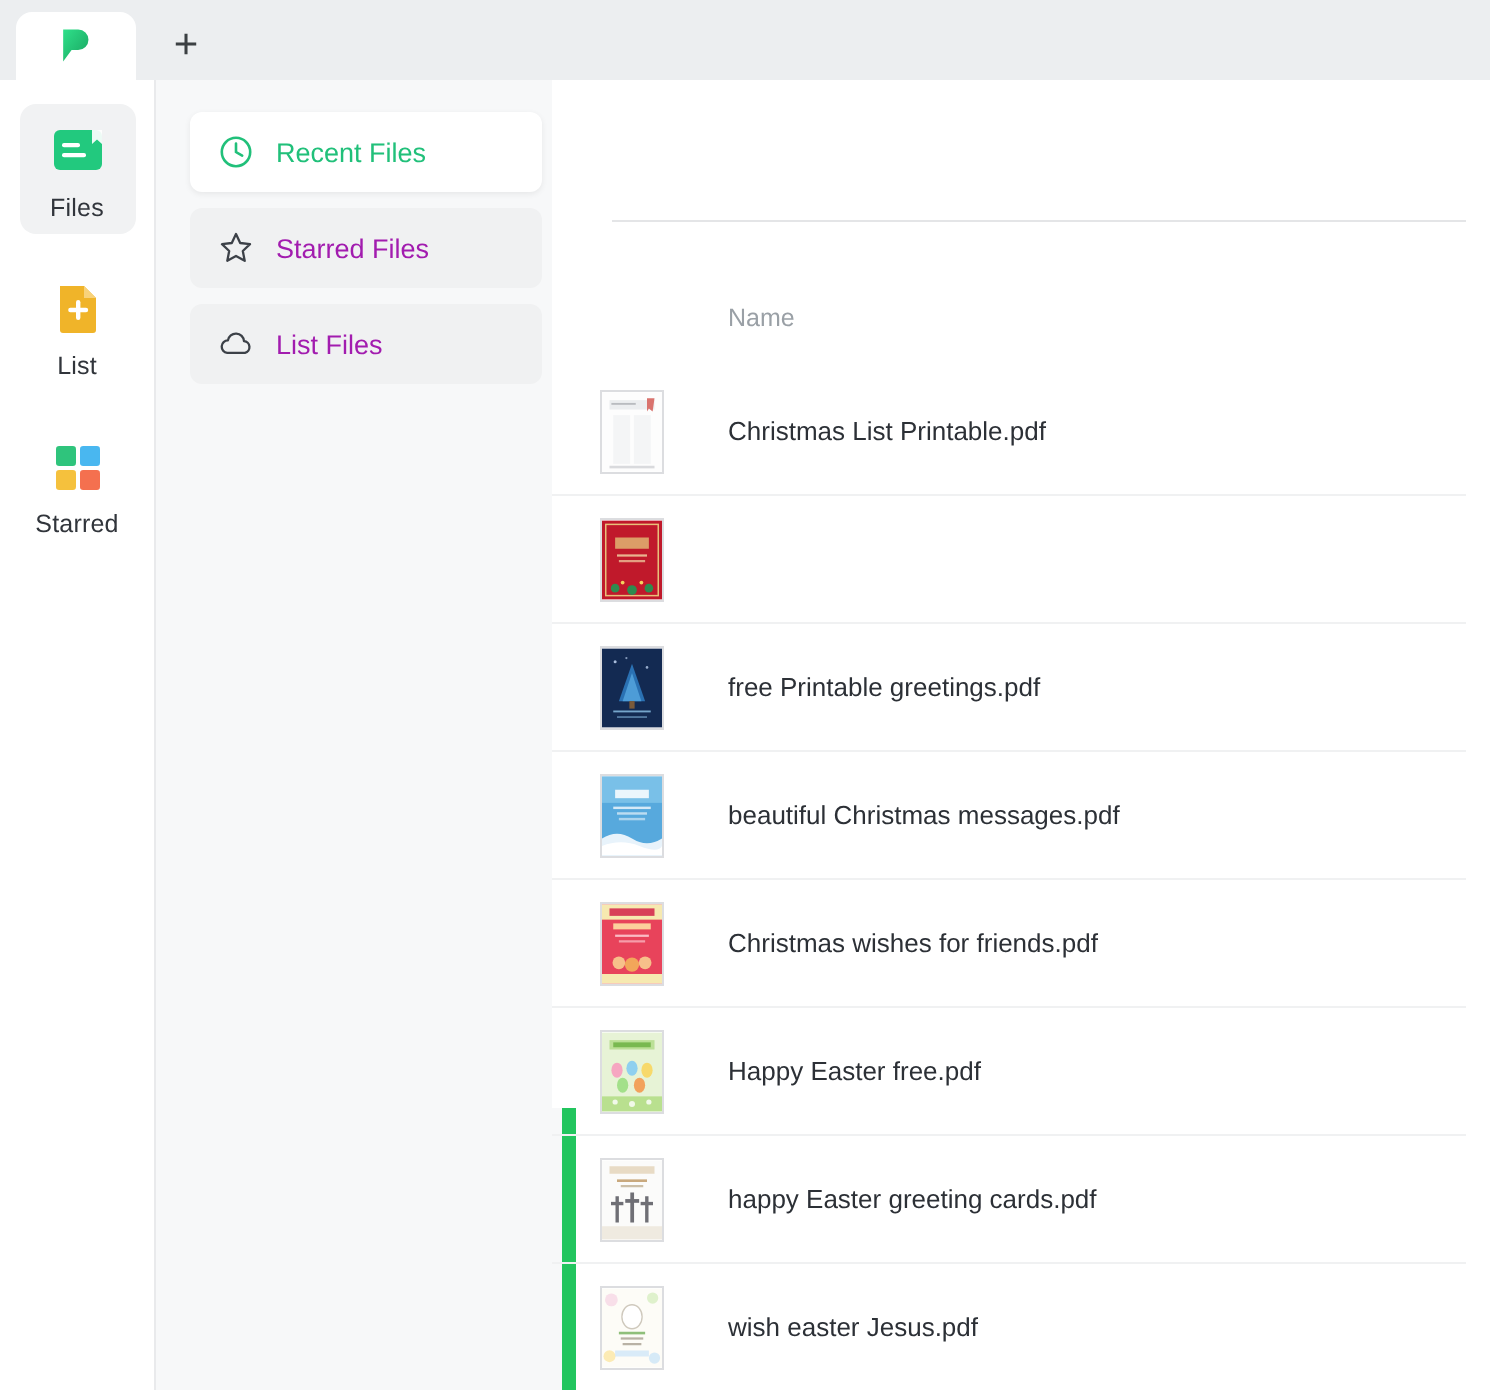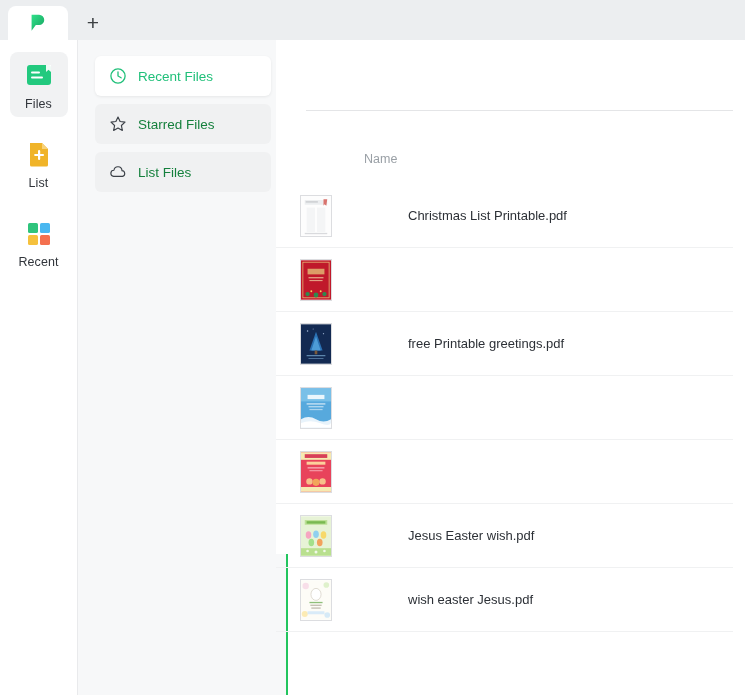--- a/index.html
+++ b/index.html
@@ -63,41 +63,41 @@
   .rail-icon { width: 30px; height: 30px; margin-bottom: 7px; }
   .rail-label {
     font-size: 12.5px; color: #31353b; letter-spacing: .1px;
   }
 
   
   .navpanel {
     position: absolute; top: 0; left: 78px;
     width: 210px; height: 655px;
     background: #f7f8f9;
-    border-right: 2px solid #22c55e;
+    border-right: 7px solid #22c55e;
     padding: 16px 17px 0 17px;
   }
   .nav-item {
     height: 40px; width: 176px;
     margin-bottom: 8px;
     border-radius: 6px;
     background: #f0f1f2;
     display: flex; align-items: center;
     padding-left: 14px;
     cursor: pointer;
   }
   .nav-item.active {
     background: #ffffff;
     box-shadow: 0 1px 3px rgba(0,0,0,.07);
   }
   .nav-icon {
     width: 18px; height: 18px; margin-right: 11px;
     flex: 0 0 18px;
   }
-  .nav-label { font-size: 13.5px; color: #15803d; }
+  .nav-label { font-size: 13.5px; color: #a21caf; }
   .nav-item.active .nav-label { color: #21c07a; }
 
   
   .main {
     position: absolute; top: 0; left: 276px;
     width: 457px; height: 514px;
     background: #ffffff;
   }
   .main-rule {
     position: absolute; top: 70px; left: 30px;
@@ -122,21 +122,21 @@
     margin-left: 22px; margin-right: 30px;
     flex: 0 0 36px;
     display: flex; align-items: center; justify-content: center;
   }
   .thumb {
     width: 32px; height: 42px;
     border: 1px solid #dcdde0;
     background: #ffffff;
     display: block;
   }
-  .fname { font-size: 13px; color: #2c3036; white-space: nowrap; margin-left: 44px; }
+  .fname { font-size: 13px; color: #2c3036; white-space: nowrap; }
 </style>
 </head>
 <body>
 
 <div class="tabbar">
   <div class="tab">
     <span class="tab-logo">
       <svg viewBox="0 0 24 24" width="22" height="22">
         <defs>
           <linearGradient id="lg" x1="0" y1="0" x2="1" y2="1">
@@ -181,21 +181,21 @@
 
     <div class="rail-item">
       <span class="rail-icon">
         <svg viewBox="0 0 30 30" width="30" height="30">
           <rect x="4" y="5" width="10" height="10" rx="1.6" fill="#2fc47c"></rect>
           <rect x="16" y="5" width="10" height="10" rx="1.6" fill="#49b7f0"></rect>
           <rect x="4" y="17" width="10" height="10" rx="1.6" fill="#f5c13d"></rect>
           <rect x="16" y="17" width="10" height="10" rx="1.6" fill="#f4704f"></rect>
         </svg>
       </span>
-      <span class="rail-label">Recent</span>
+      <span class="rail-label">Starred</span>
     </div>
   </div>
 
   <div class="navpanel">
 
     <div class="nav-item active">
       <span class="nav-icon">
         <svg viewBox="0 0 18 18" width="18" height="18">
           <circle cx="9" cy="9" r="7.1" fill="none" stroke="#21c07a" stroke-width="1.3"></circle>
           <path d="M9 4.8 V9 L12.1 10.8" fill="none" stroke="#21c07a" stroke-width="1.3" stroke-linecap="round"></path>
@@ -284,59 +284,81 @@
             <rect width="32" height="42" fill="#57a9dd"></rect>
             <rect y="0" width="32" height="14" fill="#79c0e8"></rect>
             <rect x="7" y="7" width="18" height="4.5" fill="#ffffff" opacity=".85"></rect>
             <rect x="6" y="16" width="20" height="1.3" fill="#ffffff" opacity=".75"></rect>
             <rect x="8" y="19" width="16" height="1.3" fill="#ffffff" opacity=".6"></rect>
             <rect x="9" y="22" width="14" height="1.3" fill="#ffffff" opacity=".5"></rect>
             <path d="M0 33 Q8 28 16 33 T32 33 V42 H0 Z" fill="#e8f3fb"></path>
             <path d="M0 37 Q10 33 20 37 T32 37 V42 H0 Z" fill="#ffffff"></path>
           </svg>
         </span>
+        <span class="fname">beautiful Christmas messages.pdf</span>
       </div>
 
       <div class="filerow">
         <span class="thumb-wrap">
           <svg class="thumb" viewBox="0 0 32 42">
             <rect width="32" height="42" fill="#e8435b"></rect>
             <rect y="0" width="32" height="8" fill="#f6e9b0"></rect>
             <rect x="4" y="2" width="24" height="4" fill="#d83f58"></rect>
             <rect x="6" y="10" width="20" height="3.2" fill="#ffe9a8" opacity=".85"></rect>
             <rect x="7" y="16" width="18" height="1.2" fill="#ffd9de" opacity=".8"></rect>
             <rect x="9" y="19" width="14" height="1.2" fill="#ffd9de" opacity=".6"></rect>
             <circle cx="9" cy="31" r="3.4" fill="#f7c08a"></circle>
             <circle cx="16" cy="32" r="3.8" fill="#f2a65a"></circle>
             <circle cx="23" cy="31" r="3.4" fill="#f7c08a"></circle>
             <rect x="0" y="37" width="32" height="5" fill="#f6e9b0"></rect>
           </svg>
         </span>
+        <span class="fname">Christmas wishes for friends.pdf</span>
       </div>
 
       <div class="filerow">
         <span class="thumb-wrap">
           <svg class="thumb" viewBox="0 0 32 42">
             <rect width="32" height="42" fill="#e7f3d6"></rect>
             <rect x="4" y="4" width="24" height="5" fill="#9fd46a" opacity=".6"></rect>
             <rect x="6" y="5.2" width="20" height="2.6" fill="#5ca832" opacity=".7"></rect>
             <ellipse cx="8" cy="20" rx="3" ry="4" fill="#f6a6c1"></ellipse>
             <ellipse cx="16" cy="19" rx="3" ry="4" fill="#8fd0ef"></ellipse>
             <ellipse cx="24" cy="20" rx="3" ry="4" fill="#f7d96a"></ellipse>
             <ellipse cx="11" cy="28" rx="3" ry="4" fill="#a3e08a"></ellipse>
             <ellipse cx="20" cy="28" rx="3" ry="4" fill="#f2a25c"></ellipse>
             <rect x="0" y="34" width="32" height="8" fill="#b9e08f"></rect>
             <circle cx="7" cy="37" r="1.4" fill="#ffffff" opacity=".8"></circle>
             <circle cx="16" cy="38" r="1.6" fill="#ffffff" opacity=".8"></circle>
             <circle cx="25" cy="37" r="1.4" fill="#ffffff" opacity=".8"></circle>
           </svg>
         </span>
-        <span class="fname">Jesus Easter wish.pdf</span>
-      </div>
-
+        <span class="fname">Happy Easter free.pdf</span>
+      </div>
+
+      <div class="filerow">
+        <span class="thumb-wrap">
+          <svg class="thumb" viewBox="0 0 32 42">
+            <rect width="32" height="42" fill="#fbfbfa"></rect>
+            <rect x="4" y="3" width="24" height="4" fill="#e3d3b8" opacity=".8"></rect>
+            <rect x="8" y="10" width="16" height="1.4" fill="#c9a97e"></rect>
+            <rect x="10" y="13" width="12" height="1.2" fill="#ccbfa8"></rect>
+            <g fill="#6f6f75">
+              <rect x="7.2" y="19" width="1.8" height="14"></rect>
+              <rect x="4.8" y="22" width="6.6" height="1.8"></rect>
+              <rect x="15.1" y="17" width="2" height="16"></rect>
+              <rect x="12.4" y="20.5" width="7.4" height="2"></rect>
+              <rect x="23" y="19" width="1.8" height="14"></rect>
+              <rect x="20.6" y="22" width="6.6" height="1.8"></rect>
+            </g>
+            <rect x="0" y="35" width="32" height="7" fill="#efeae0"></rect>
+          </svg>
+        </span>
+        <span class="fname">happy Easter greeting cards.pdf</span>
+      </div>
 
       <div class="filerow">
         <span class="thumb-wrap">
           <svg class="thumb" viewBox="0 0 32 42">
             <rect width="32" height="42" fill="#fdfcf7"></rect>
             <circle cx="5" cy="6" r="3.4" fill="#f7d9e6" opacity=".85"></circle>
             <circle cx="27" cy="5" r="3" fill="#d9eec4" opacity=".85"></circle>
             <circle cx="4" cy="36" r="3.2" fill="#fbe7a8" opacity=".85"></circle>
             <circle cx="28" cy="37" r="3" fill="#cfe6f7" opacity=".85"></circle>
             <ellipse cx="16" cy="15" rx="5.4" ry="6.4" fill="#ffffff" stroke="#cfc9bd" stroke-width=".7"></ellipse>

